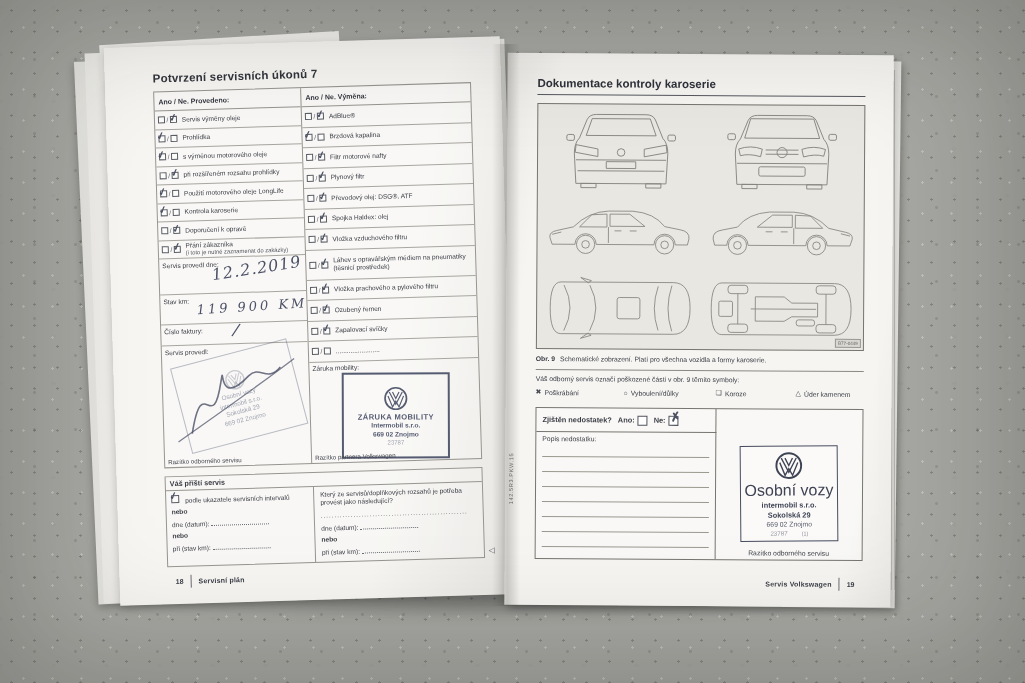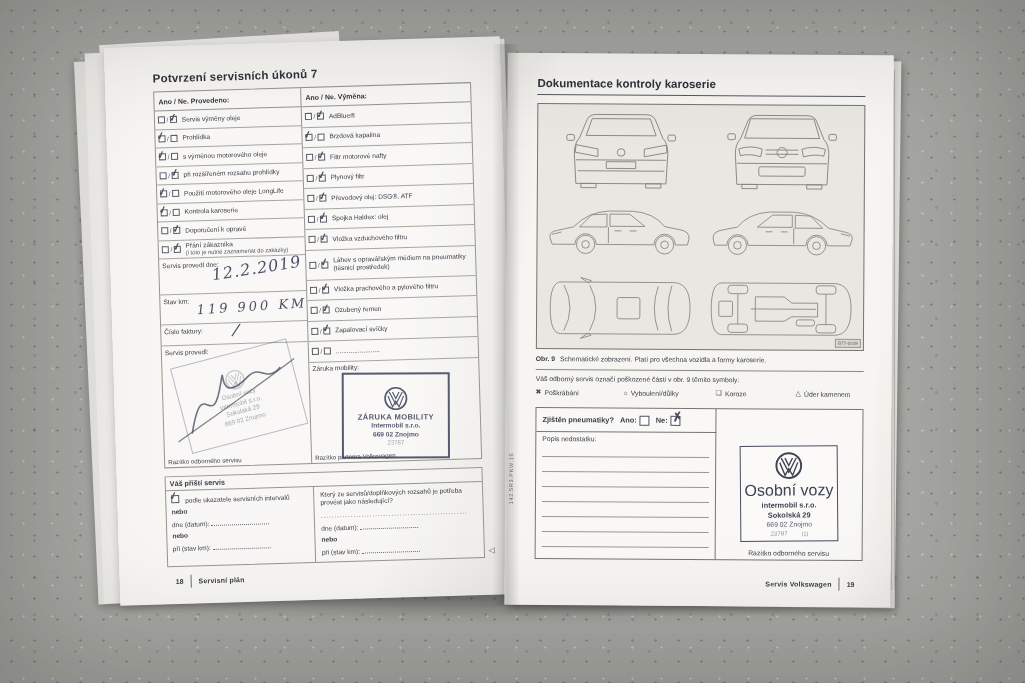--- a/index.html
+++ b/index.html
@@ -524,21 +524,21 @@
           <span>Koroze</span>
         </span>
         <span class="sym-item">
           <span class="sym-glyph">△</span>
           <span>Úder kamenem</span>
         </span>
       </div>
 
     <div class="defect-box">
       <div class="def-hdr">
-        <span class="def-q">Zjištěn pneumatiky?</span>
+        <span class="def-q">Zjištěn nedostatek?</span>
         <span class="def-opt">
           <span>Ano:</span>
           <span class="cbL"></span>
         </span>
         <span class="def-opt">
           <span>Ne:</span>
           <span class="cbL"></span>
           <span class="def-x">✗</span>
         </span>
       </div>

